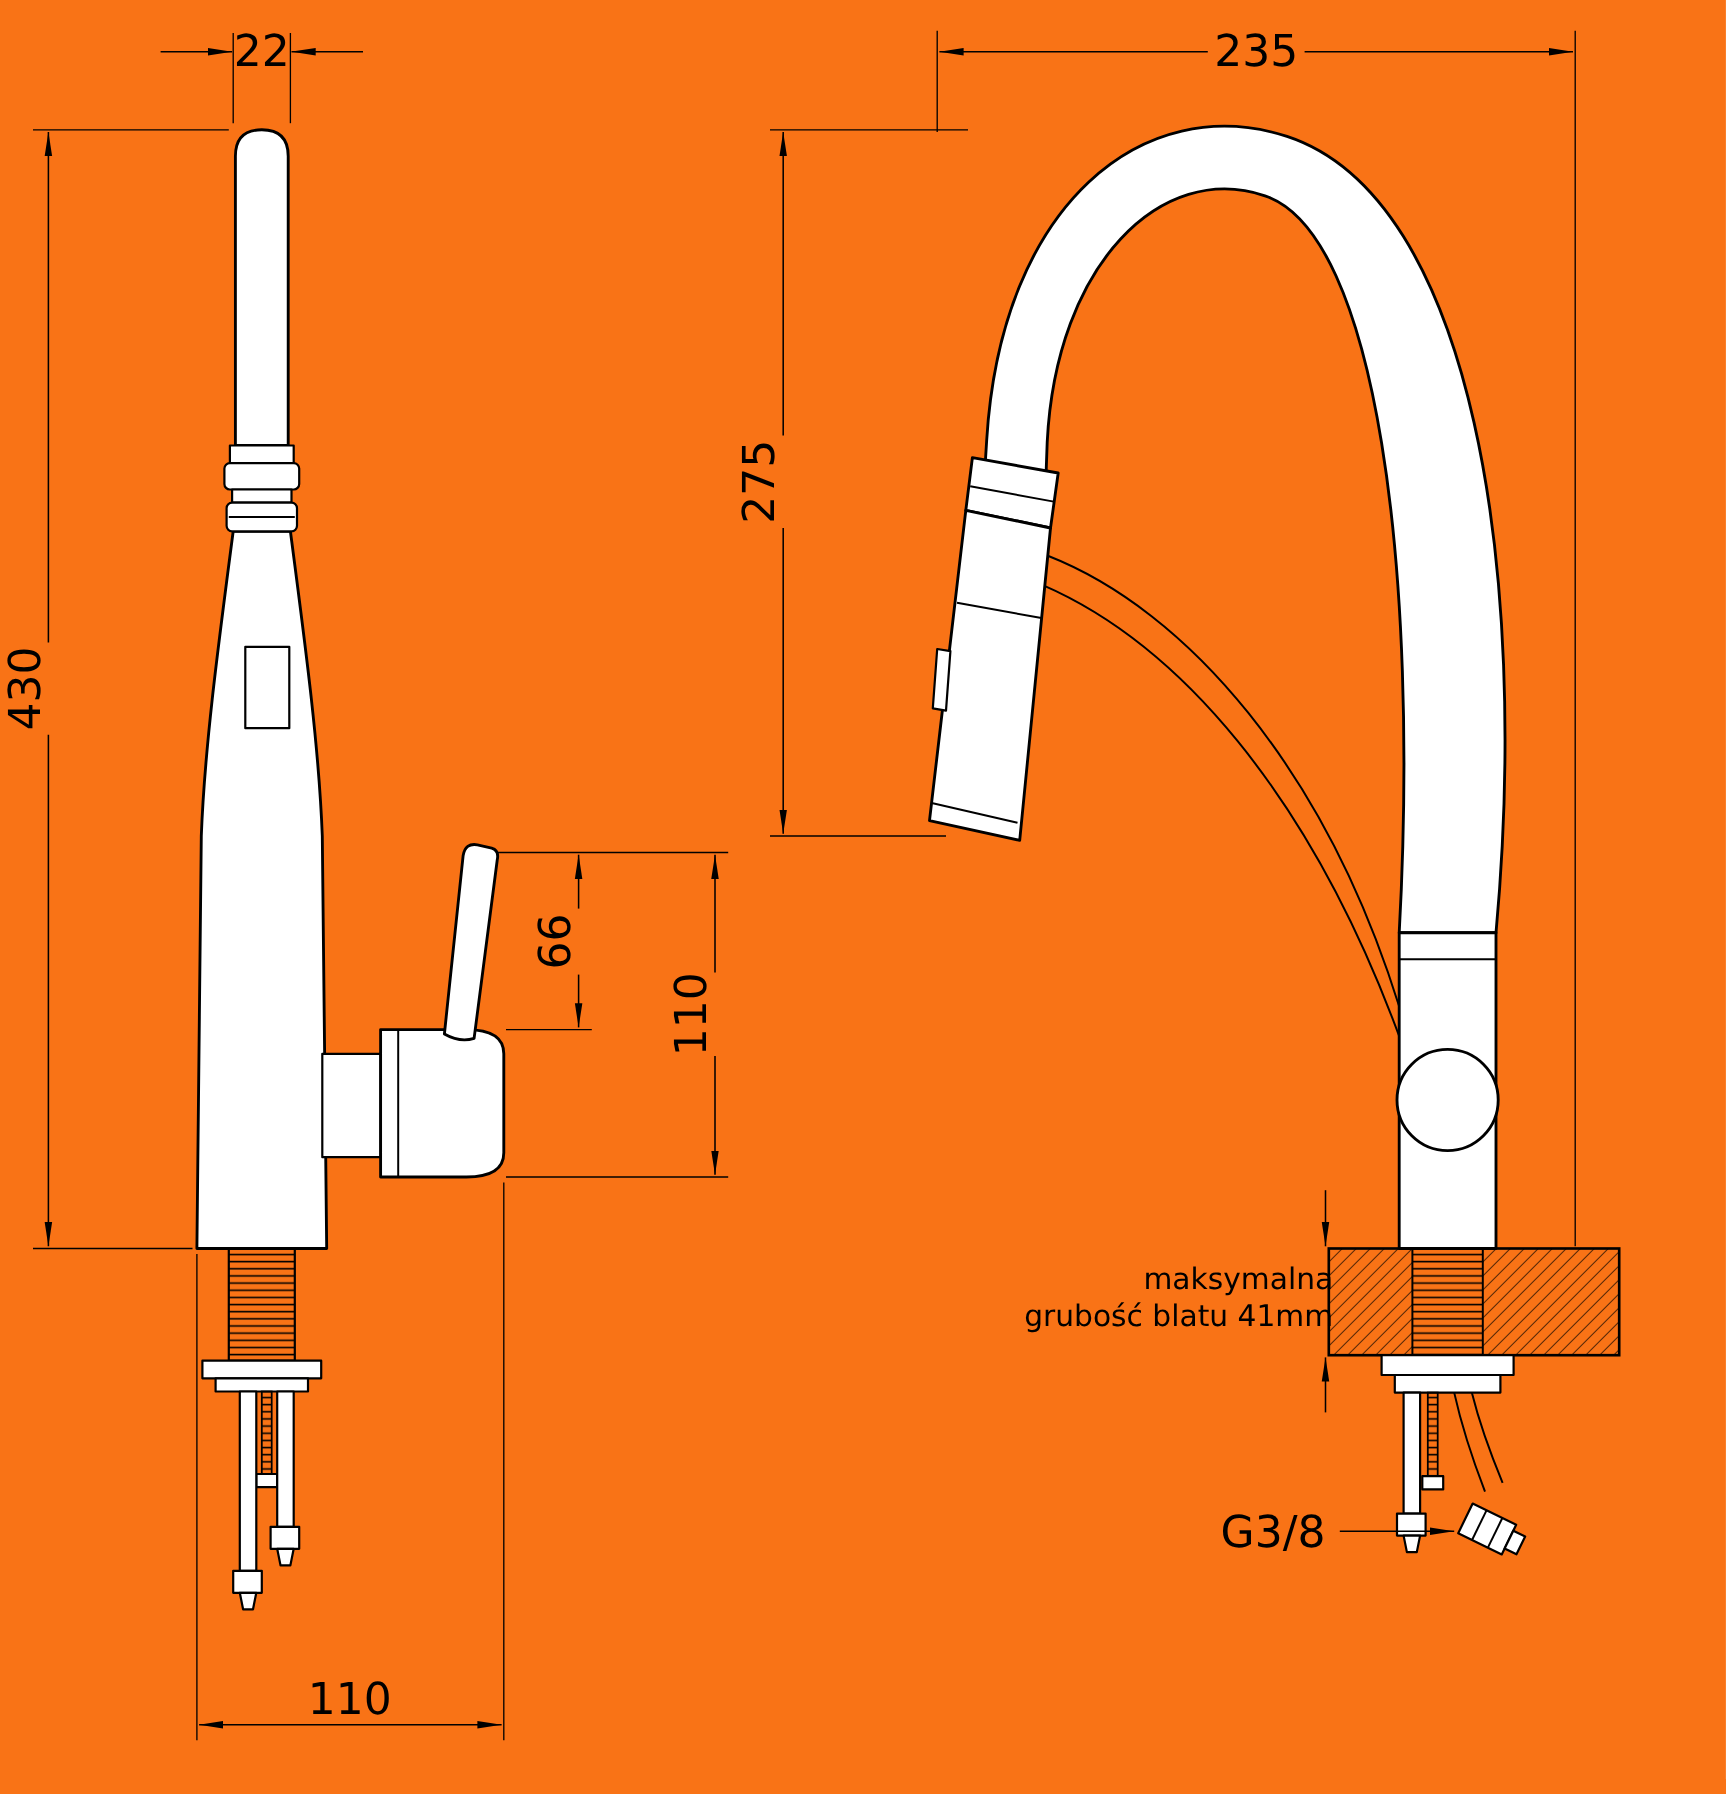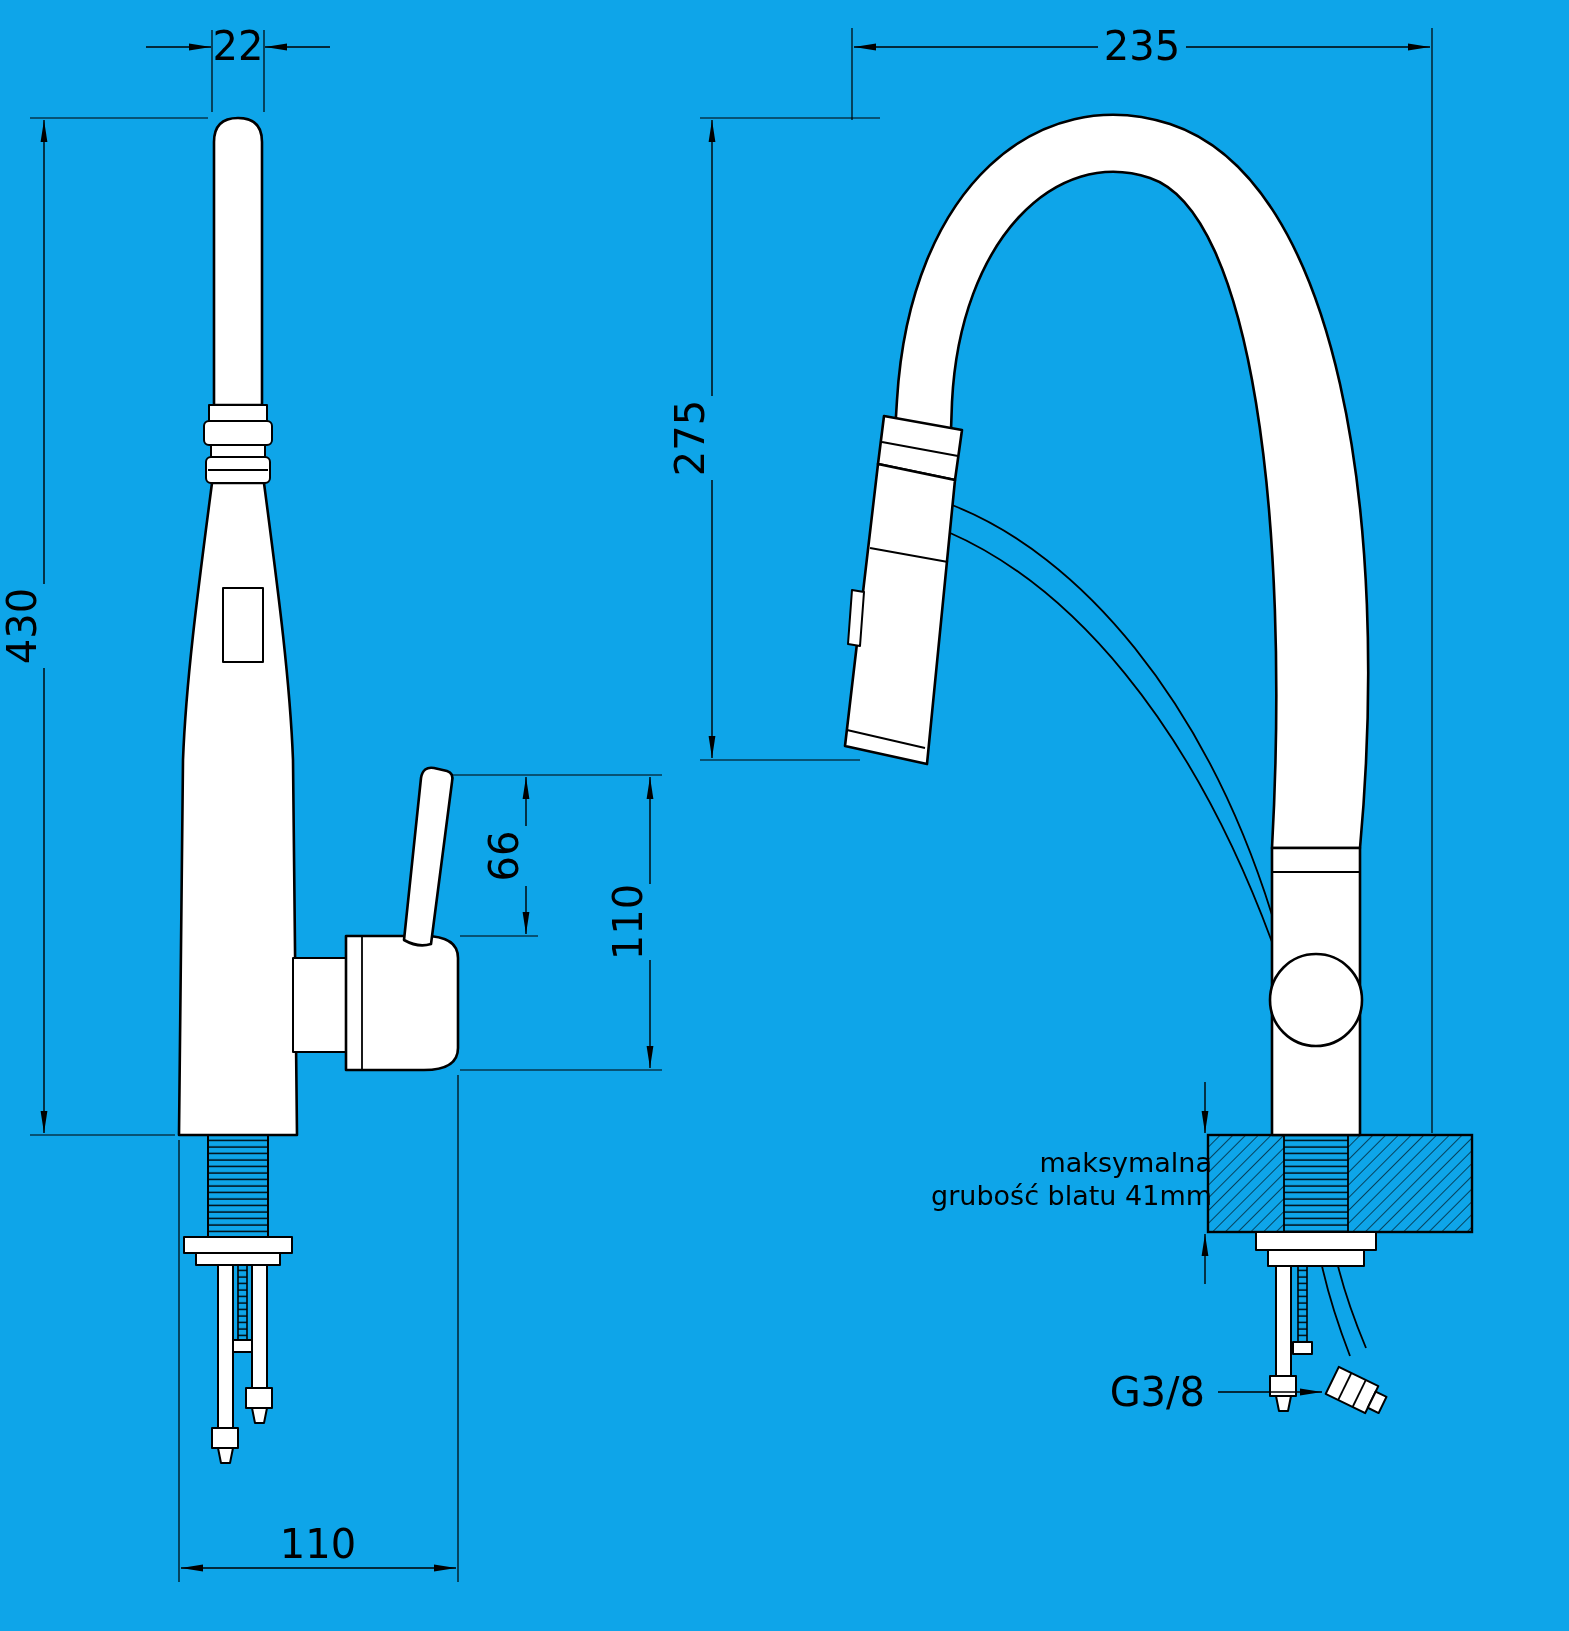--- a/index.html
+++ b/index.html
@@ -7,21 +7,21 @@
     padding: 0;
     background: #ffffff;
     width: 1569px;
     height: 1631px;
     font-family: "DejaVu Sans", sans-serif;
   }
   .sheet {
     position: relative;
     width: 1569px;
     height: 1631px;
-    background: #0ea5e9;
+    background: #f97316;
     overflow: hidden;
   }
   svg { display: block; }
   svg text {
     font-family: "DejaVu Sans", sans-serif;
     fill: #000000;
   }
   .dim-text  { font-size: 40px; }
   .note-text { font-size: 27px; }
   .outline   { fill: #ffffff; stroke: #000000; stroke-width: 2.6; stroke-linejoin: round; }

